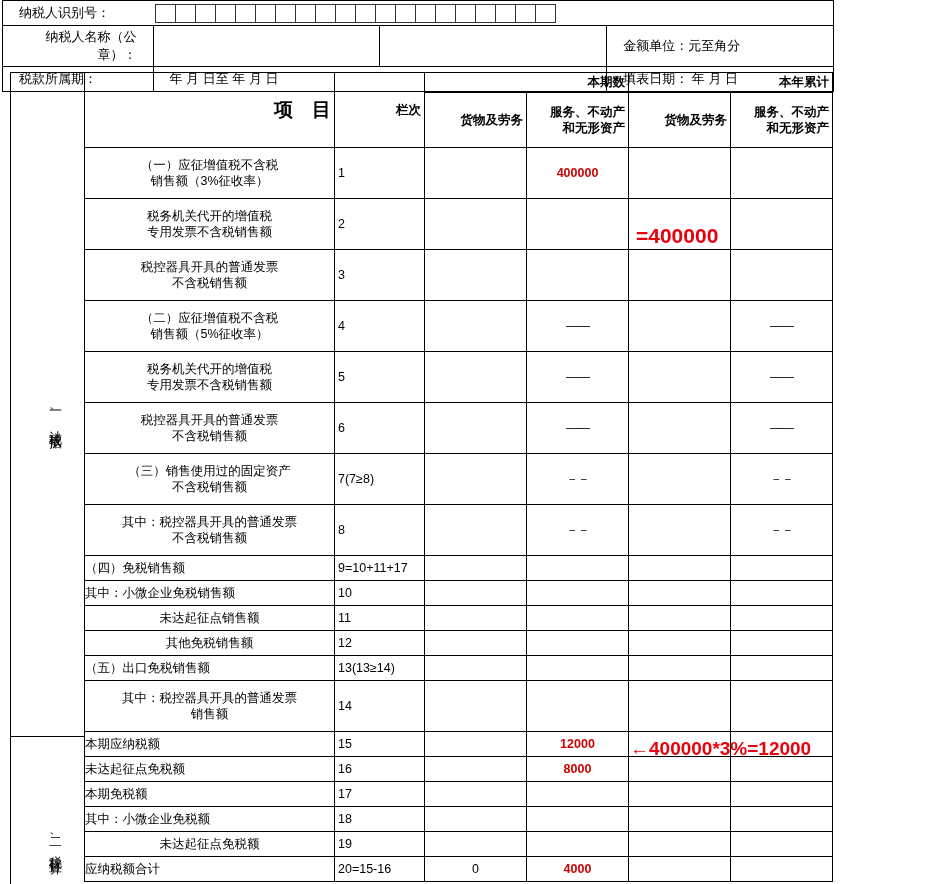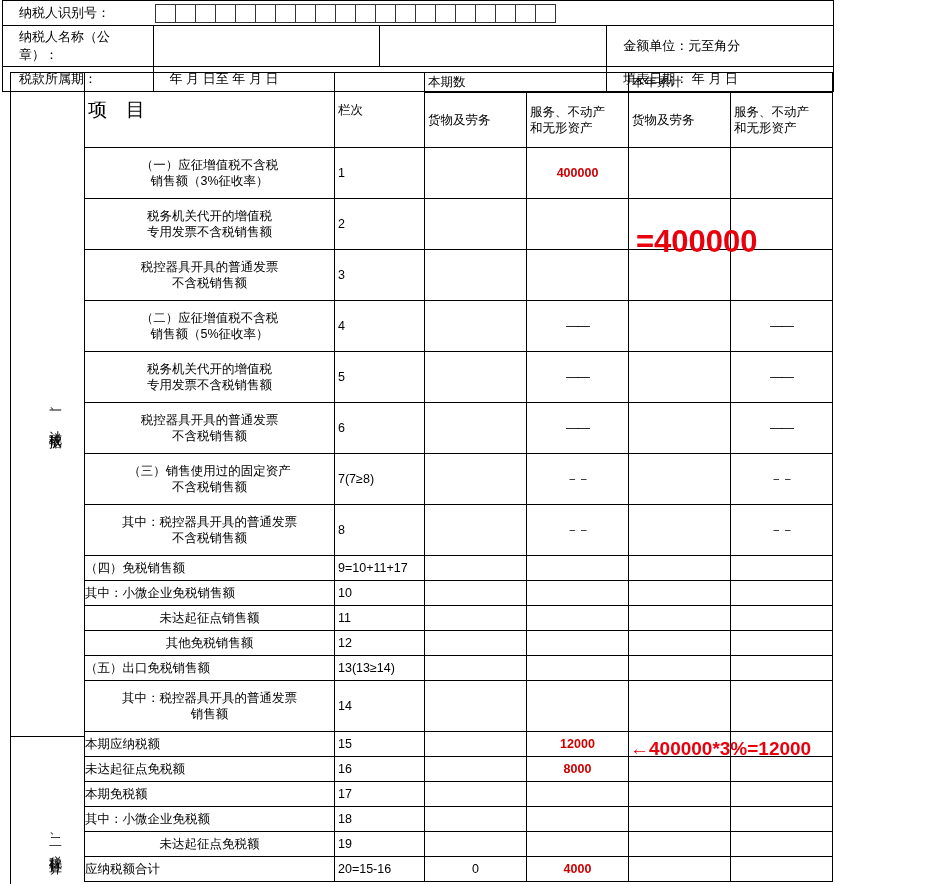--- a/index.html
+++ b/index.html
@@ -18,59 +18,59 @@
   .hdr td{border:1px solid #000;font-size:13px;padding:2px 16px;height:20px;vertical-align:middle;}
   .boxes{display:inline-block;letter-spacing:0px;font-size:15px;line-height:16px;}
   .boxes span{display:inline-block;width:19px;height:17px;border:1px solid #333;margin-right:-1px;vertical-align:middle;}
 
   
   .main{position:absolute;left:84px;top:72px;border-collapse:collapse;table-layout:fixed;width:748px;}
   .main td,.main th{border:1px solid #000;font-size:12.5px;padding:1px 3px;vertical-align:middle;}
   .c-item{width:250px;}
   .c-no{width:90px;}
   .c-val{width:102px;}
-  .hcell{text-align:left;font-weight:normal;font-size:13px;}
+  .hcell{text-align:right;font-weight:bold;font-size:13px;}
   .itemtxt{text-align:center;line-height:16px;font-size:13px;}
   .itemtxt.left{text-align:left;padding-left:0;margin-left:48px;}
   .numcell{font-size:11px;padding-left:4px;text-align:left;vertical-align:middle;}
   .valcell{text-align:center;color:#cc0000;font-size:12px;font-weight:bold;}
   .valcell.black{color:#000;font-weight:normal;}
   .dash{text-align:center;font-size:14px;letter-spacing:-1px;}
 
   
   .vlabel{
     position:absolute;width:36px;text-align:center;
     font-size:13px;line-height:17px;writing-mode:vertical-rl;
     text-orientation:upright;letter-spacing:2px;
   }
   .vline{position:absolute;background:#000;}
 
   
   .anno{position:absolute;color:#e8000d;font-weight:bold;font-family:"Liberation Sans","DejaVu Sans",sans-serif;}
   .anno1{left:630px;top:182px;font-size:23px;}
-  .anno2{left:636px;top:224px;font-size:31px;}
+  .anno2{left:636px;top:224px;font-size:21px;}
   .anno3{left:630px;top:738px;font-size:19px;}
 </style>
 </head>
 <body>
 
 <div class="sheet">
 
   <table class="hdr">
     <tbody>
         <tr>
       <td style="width:118px;border-right:none;">纳税人识别号：</td>
       <td colspan="3" style="border-left:none;padding:1px 2px;">
         <span class="boxes">
           <span></span><span></span><span></span><span></span><span></span><span></span><span></span><span></span><span></span><span></span><span></span><span></span><span></span><span></span><span></span><span></span><span></span><span></span><span></span><span></span>
         </span>
       </td>
     </tr>
     <tr>
-      <td style="width:118px;">纳税人名称（公章）：</td>
+      <td style="width:118px;text-align:right;">纳税人名称（公章）：</td>
       <td style="width:210px;"></td>
       <td style="width:310px;"></td>
       <td style="width:192px;">
         <span>金额单位：</span><span>元至角分</span>
       </td>
     </tr>
     <tr>
       <td style="width:118px;">税款所属期：</td>
       <td colspan="2">年 月 日至   年 月 日</td>
       <td>

